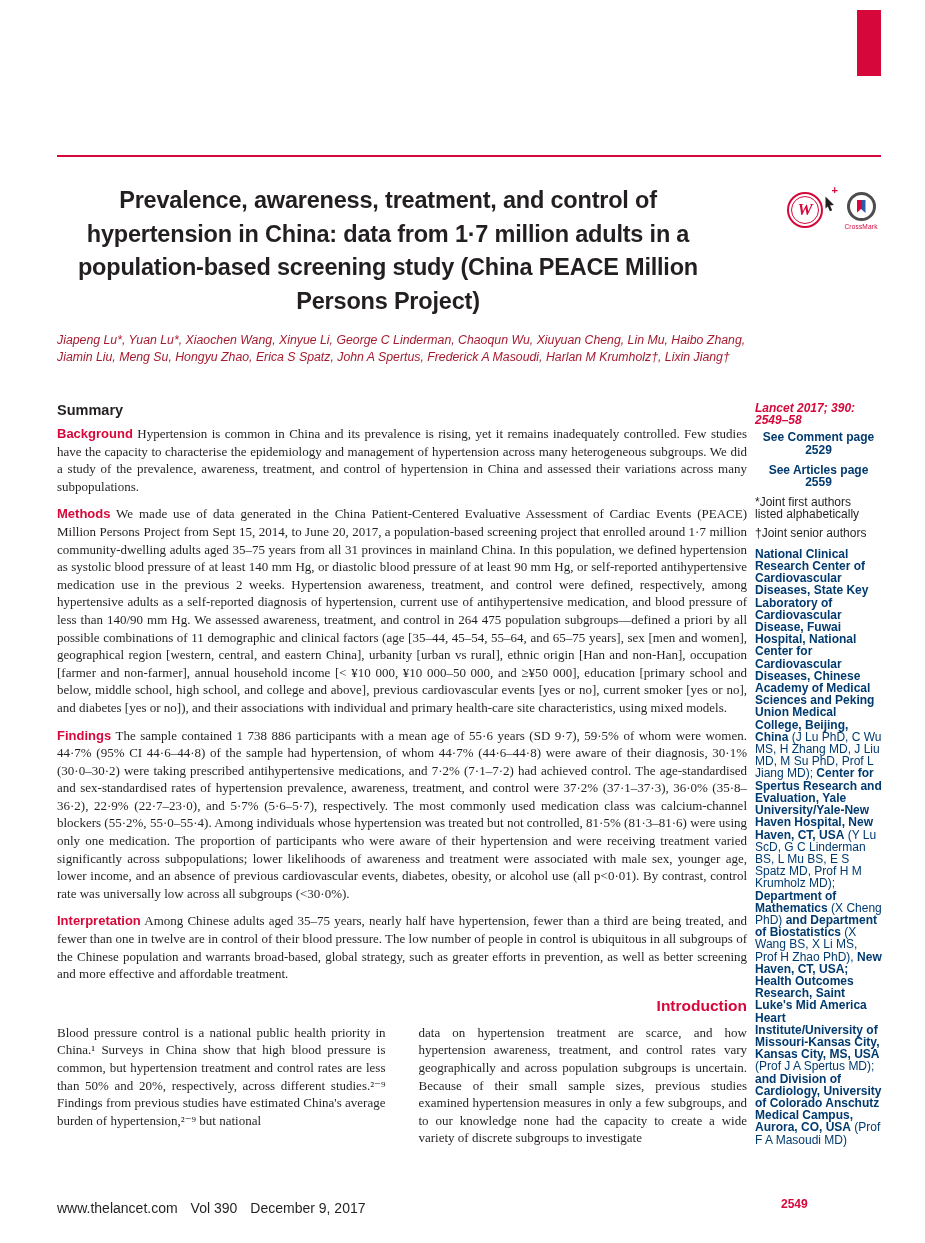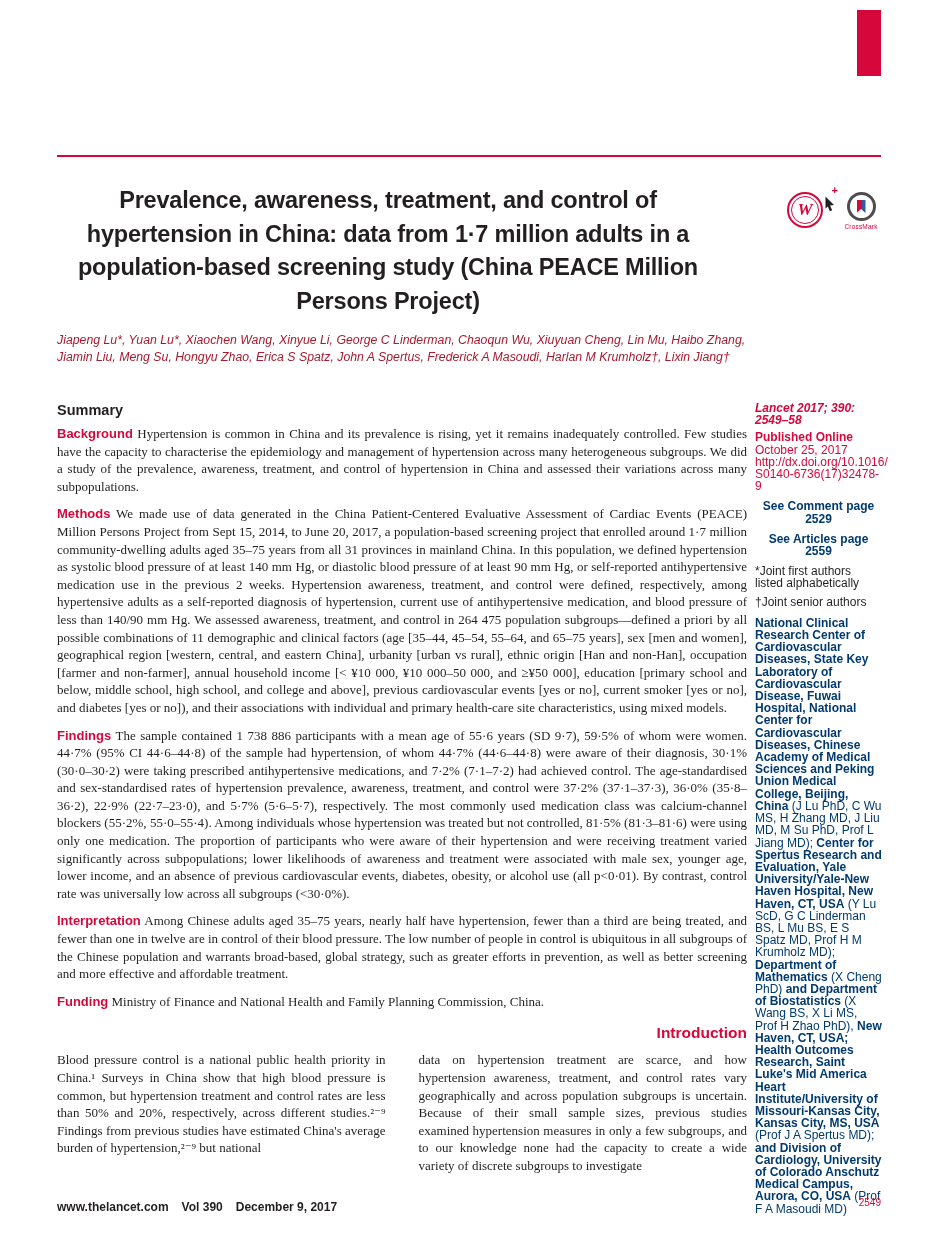--- a/index.html
+++ b/index.html
@@ -58,24 +58,24 @@
     font-size:12px;line-height:12.2px;color:var(--ink);}
   .sb{margin-bottom:8px;}
   .sb-cite{color:var(--red);font-weight:700;font-style:italic;margin-bottom:5px;}
   .sb-red{color:var(--red);}
   .b{font-weight:700;}
   .sb-see{color:var(--navy);font-weight:700;cursor:pointer;text-align:center;}
   .sb-note{margin-bottom:6px;}
   .sb-aff{color:var(--navy);margin-top:9px;}
   .doi{cursor:pointer;}
   
-  .footer-left{position:absolute;left:57px;top:1200px;font-size:12px;font-weight:700;color:var(--ink);}
+  .footer-left{position:absolute;left:57px;top:1200px;font-size:14px;font-weight:400;color:var(--ink);}
   .footer-left .sep{margin-left:13px;}
-  .footer-page{position:absolute;left:781px;top:1197px;width:100px;text-align:right;
-    font-size:10px;font-weight:400;color:var(--red);}
+  .footer-page{position:absolute;left:781px;top:1197px;width:100px;text-align:left;
+    font-size:12px;font-weight:700;color:var(--red);}
 </style>
 </head>
 <body>
 
 <div class="page">
 
   <div class="kicker-bar"></div>
   <div class="rule"></div>
 
   <h1 class="title">Prevalence, awareness, treatment, and control of hypertension in China: data from 1·7 million adults in a population-based screening study (China PEACE Million Persons Project)</h1>
@@ -110,41 +110,31 @@
 
     <p class="para"><span class="lead">Methods</span>
       <span>We made use of data generated in the China Patient-Centered Evaluative Assessment of Cardiac Events (PEACE) Million Persons Project from Sept 15, 2014, to June 20, 2017, a population-based screening project that enrolled around 1·7 million community-dwelling adults aged 35–75 years from all 31 provinces in mainland China. In this population, we defined hypertension as systolic blood pressure of at least 140 mm Hg, or diastolic blood pressure of at least 90 mm Hg, or self-reported antihypertensive medication use in the previous 2 weeks. Hypertension awareness, treatment, and control were defined, respectively, among hypertensive adults as a self-reported diagnosis of hypertension, current use of antihypertensive medication, and blood pressure of less than 140/90 mm Hg. We assessed awareness, treatment, and control in 264 475 population subgroups—defined a priori by all possible combinations of 11 demographic and clinical factors (age [35–44, 45–54, 55–64, and 65–75 years], sex [men and women], geographical region [western, central, and eastern China], urbanity [urban vs rural], ethnic origin [Han and non-Han], occupation [farmer and non-farmer], annual household income [&lt; ¥10 000, ¥10 000–50 000, and ≥¥50 000], education [primary school and below, middle school, high school, and college and above], previous cardiovascular events [yes or no], current smoker [yes or no], and diabetes [yes or no]), and their associations with individual and primary health-care site characteristics, using mixed models.</span></p>
 
     <p class="para"><span class="lead">Findings</span>
       <span>The sample contained 1 738 886 participants with a mean age of 55·6 years (SD 9·7), 59·5% of whom were women. 44·7% (95% CI 44·6–44·8) of the sample had hypertension, of whom 44·7% (44·6–44·8) were aware of their diagnosis, 30·1% (30·0–30·2) were taking prescribed antihypertensive medications, and 7·2% (7·1–7·2) had achieved control. The age-standardised and sex-standardised rates of hypertension prevalence, awareness, treatment, and control were 37·2% (37·1–37·3), 36·0% (35·8–36·2), 22·9% (22·7–23·0), and 5·7% (5·6–5·7), respectively. The most commonly used medication class was calcium-channel blockers (55·2%, 55·0–55·4). Among individuals whose hypertension was treated but not controlled, 81·5% (81·3–81·6) were using only one medication. The proportion of participants who were aware of their hypertension and were receiving treatment varied significantly across subpopulations; lower likelihoods of awareness and treatment were associated with male sex, younger age, lower income, and an absence of previous cardiovascular events, diabetes, obesity, or alcohol use (all p&lt;0·01). By contrast, control rate was universally low across all subgroups (&lt;30·0%).</span></p>
 
     <p class="para"><span class="lead">Interpretation</span>
       <span>Among Chinese adults aged 35–75 years, nearly half have hypertension, fewer than a third are being treated, and fewer than one in twelve are in control of their blood pressure. The low number of people in control is ubiquitous in all subgroups of the Chinese population and warrants broad-based, global strategy, such as greater efforts in prevention, as well as better screening and more effective and affordable treatment.</span></p>
 
-    <p class="para"><span class="lead">Funding</span>
-      <span>Ministry of Finance and National Health and Family Planning Commission, China.</span></p>
 
     <h2 class="intro-head">Introduction</h2>
     <div class="cols">
       <p class="col">Blood pressure control is a national public health priority in China.¹ Surveys in China show that high blood pressure is common, but hypertension treatment and control rates are less than 50% and 20%, respectively, across different studies.²⁻⁹ Findings from previous studies have estimated China's average burden of hypertension,²⁻⁹ but national</p>
       <p class="col">data on hypertension treatment are scarce, and how hypertension awareness, treatment, and control rates vary geographically and across population subgroups is uncertain. Because of their small sample sizes, previous studies examined hypertension measures in only a few subgroups, and to our knowledge none had the capacity to create a wide variety of discrete subgroups to investigate</p>
     </div>
   </div>
 
   <aside class="sidebar">
     <div class="sb-cite">Lancet 2017; 390: 2549–58</div>
 
-    <div class="sb sb-red">
-      <div class="b">Published Online</div>
-      <div>October 25, 2017</div>
-      <div class="doi">
-        <div>http://dx.doi.org/10.1016/</div>
-        <div>S0140-6736(17)32478-9</div>
-      </div>
-    </div>
 
 
     <div class="sb sb-see"><span>See Comment</span>
       <span>page 2529</span></div>
 
     <div class="sb sb-see"><span>See Articles</span>
       <span>page 2559</span></div>
 
     <div class="sb-note">*Joint first authors listed alphabetically</div>
     <div class="sb-note">†Joint senior authors</div>

